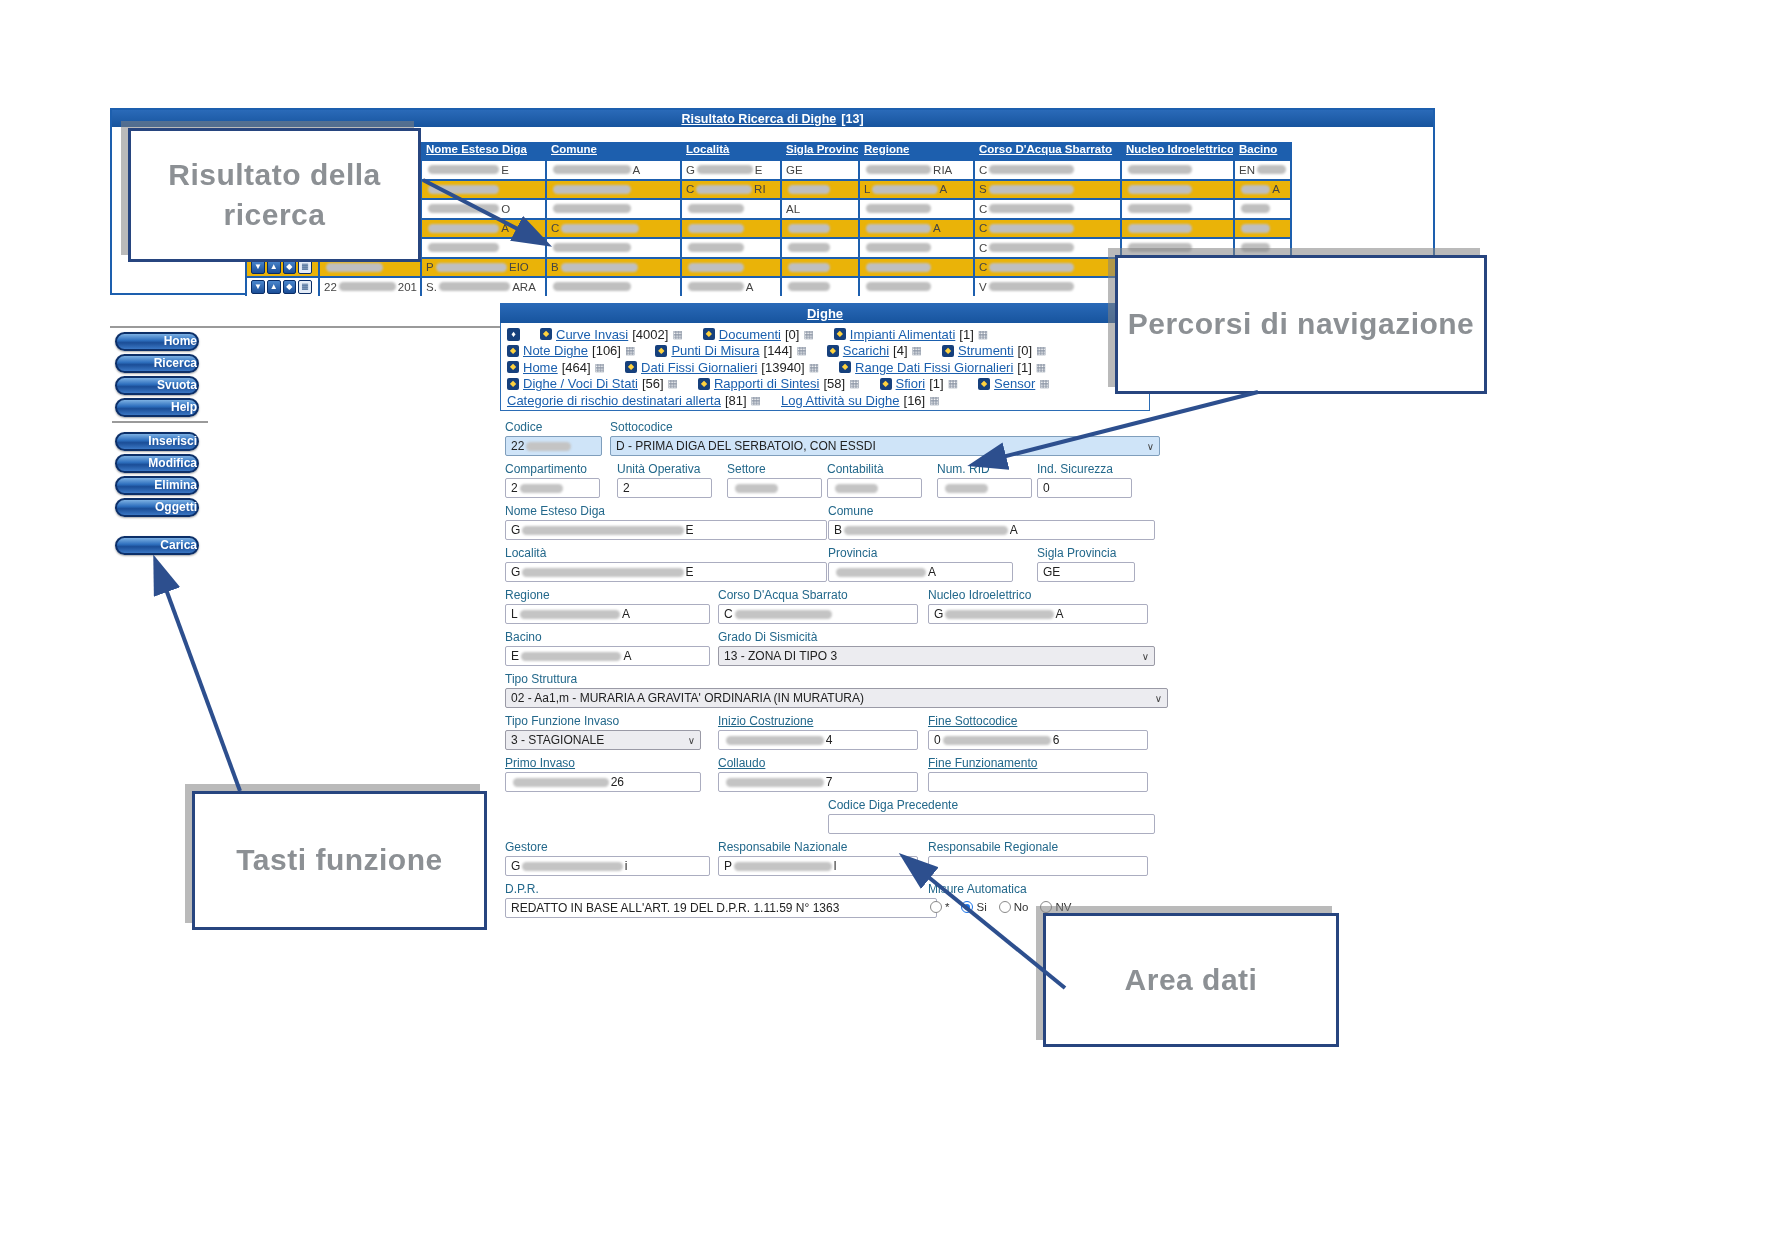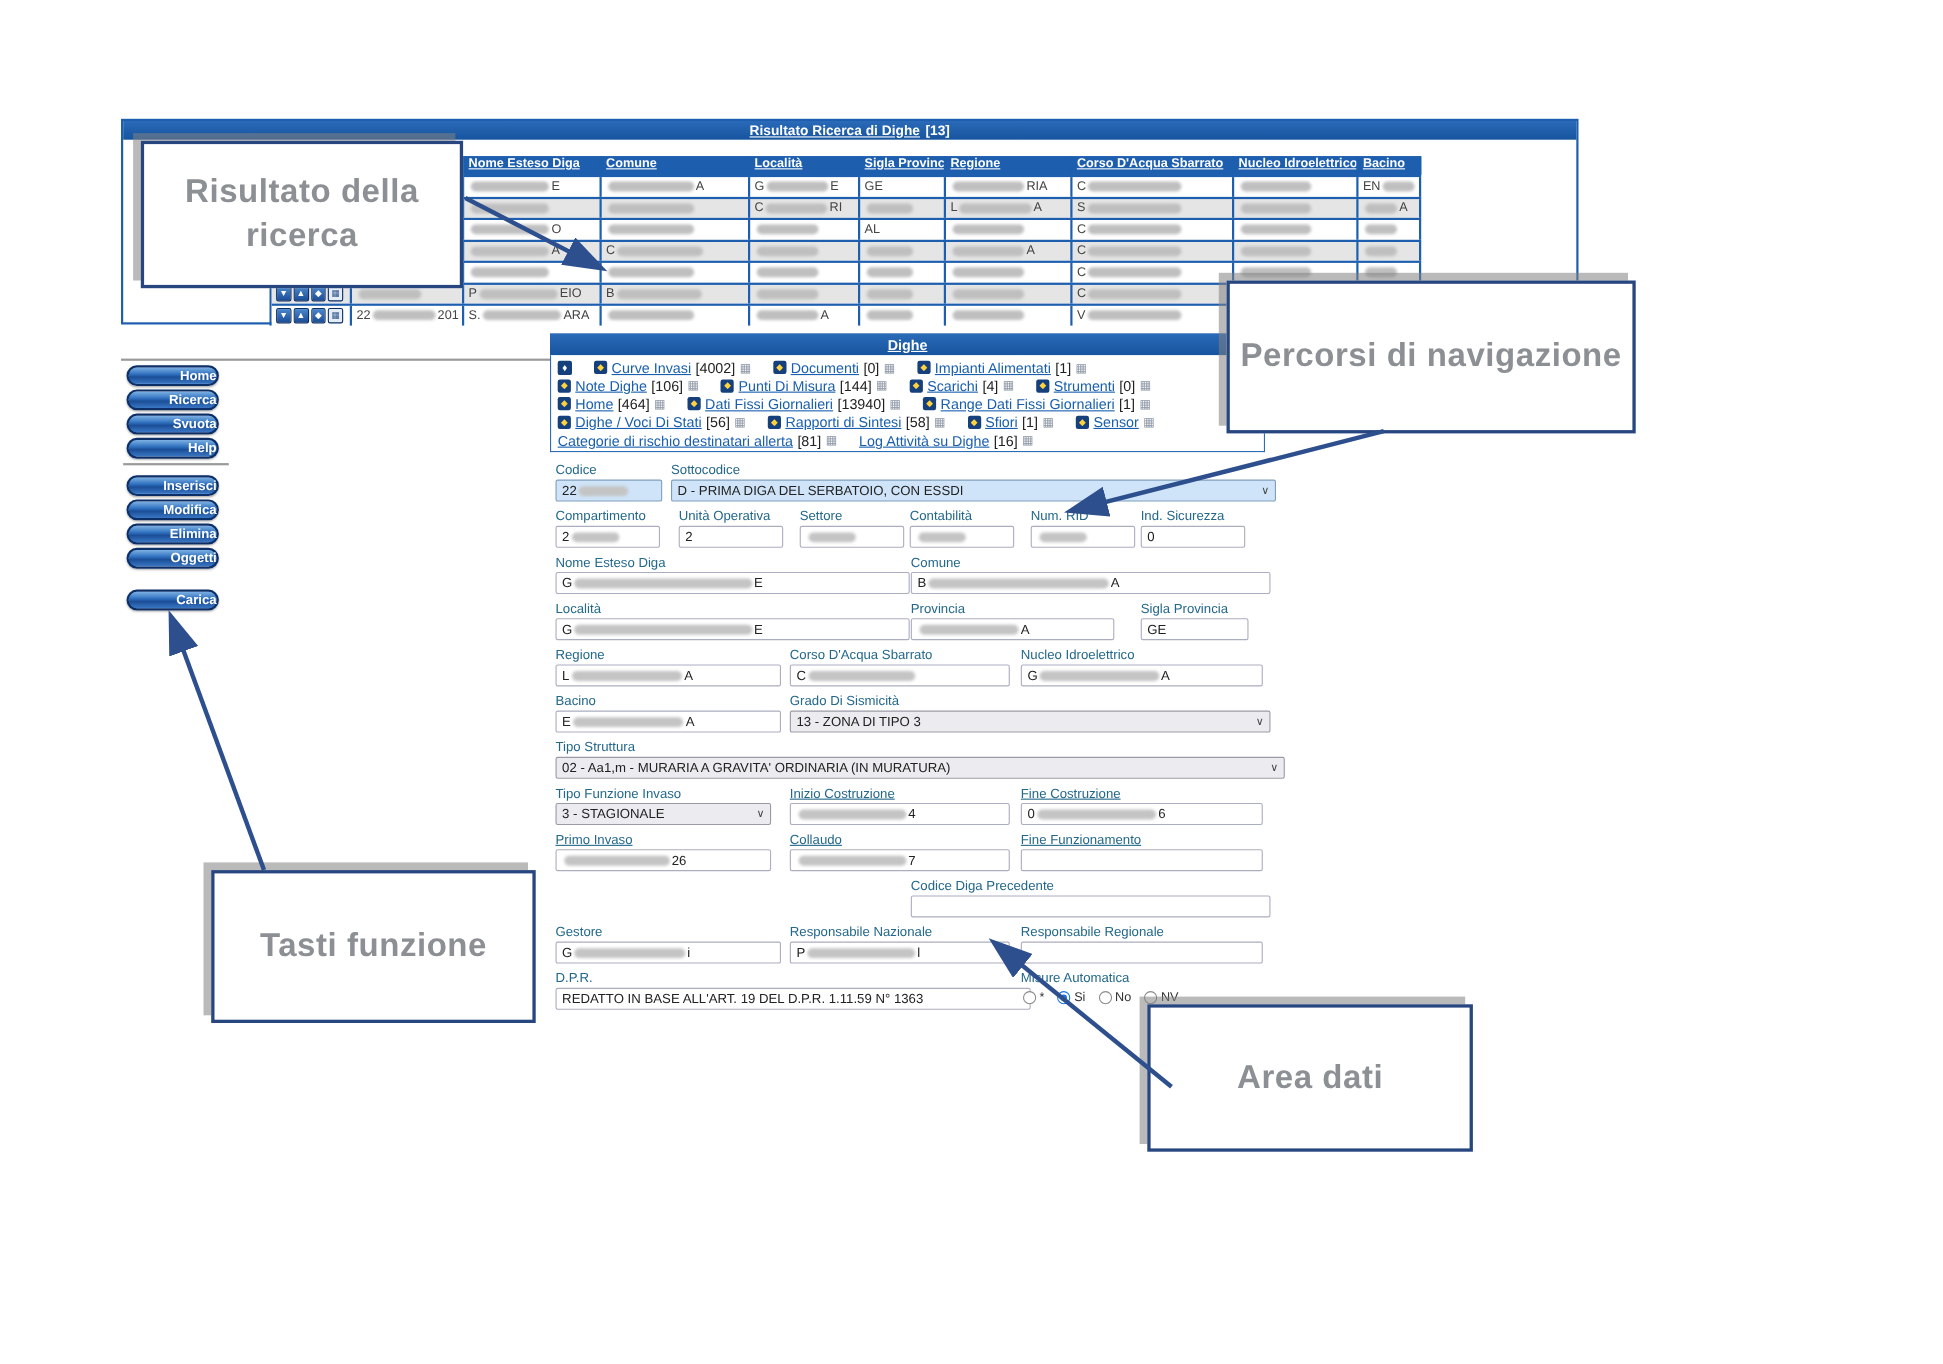--- a/index.html
+++ b/index.html
@@ -15,21 +15,21 @@
           display:flex;align-items:center;justify-content:center;gap:5px}
   .rtitle-link{color:#fff;font-weight:bold;font-size:12.5px;text-decoration:underline}
   .rtitle-count{color:#fff;font-weight:bold;font-size:12.5px}
   .rtable{position:absolute;left:133px;top:32px;width:1047px;border-left:2px solid #1d5fae}
   .trow,.thead{display:flex}
   .thead{background:#1d5fae;height:17px}
   .hcell{color:#fff;font-size:11.5px;font-weight:bold;text-decoration:underline;
          padding:1px 4px;white-space:nowrap;overflow:hidden;border-right:2px solid #1d5fae;
          background:#1d5fae}
   .trow{height:19.5px;border-top:2px solid #1d5fae;background:#fff}
-  .trow.alt{background:#e5e5e5}
+  .trow.alt{background:#eab308}
   .cell{font-size:11.5px;color:#444;padding:1px 4px;border-right:2px solid #1d5fae;
         white-space:nowrap;overflow:hidden;display:flex;align-items:center}
   .w-icons{width:73px}.w-code{width:102px}
   .w0{width:125px}.w1{width:135px}.w2{width:100px}.w3{width:78px}
   .w4{width:115px}.w5{width:147px}.w6{width:113px}.w7{width:57px}
   .pill{display:inline-block;width:62%;min-width:12px;height:9px;border-radius:5px;
         background:#bfbfbf;filter:blur(1.3px);margin:0 2px;flex:0 0 auto}
   .rowicon{display:inline-block;width:14px;height:14px;margin-right:2px;border:1px solid #0a2d66;
            border-radius:2px;background:linear-gradient(180deg,#4a86cc,#1b4e97);color:#fff;
            font-size:8px;line-height:12px;text-align:center;cursor:pointer}
@@ -499,21 +499,21 @@
 
   <div class="fld" style="left:505px;top:714px;width:196px">
     <div class="flabel">Tipo Funzione Invaso</div>
     <div class="finput sel">3 - STAGIONALE<span class="chev">∨</span></div>
   </div>
   <div class="fld" style="left:718px;top:714px;width:200px">
     <div class="flabel u">Inizio Costruzione</div>
     <div class="finput"><span class="pill"></span>4</div>
   </div>
   <div class="fld" style="left:928px;top:714px;width:220px">
-    <div class="flabel u">Fine Costruzione</div>
+    <div class="flabel u">Fine Sottocodice</div>
     <div class="finput">0<span class="pill"></span>6</div>
   </div>
 
   <div class="fld" style="left:505px;top:756px;width:196px">
     <div class="flabel u">Primo Invaso</div>
     <div class="finput"><span class="pill"></span>26</div>
   </div>
   <div class="fld" style="left:718px;top:756px;width:200px">
     <div class="flabel u">Collaudo</div>
     <div class="finput"><span class="pill"></span>7</div>

